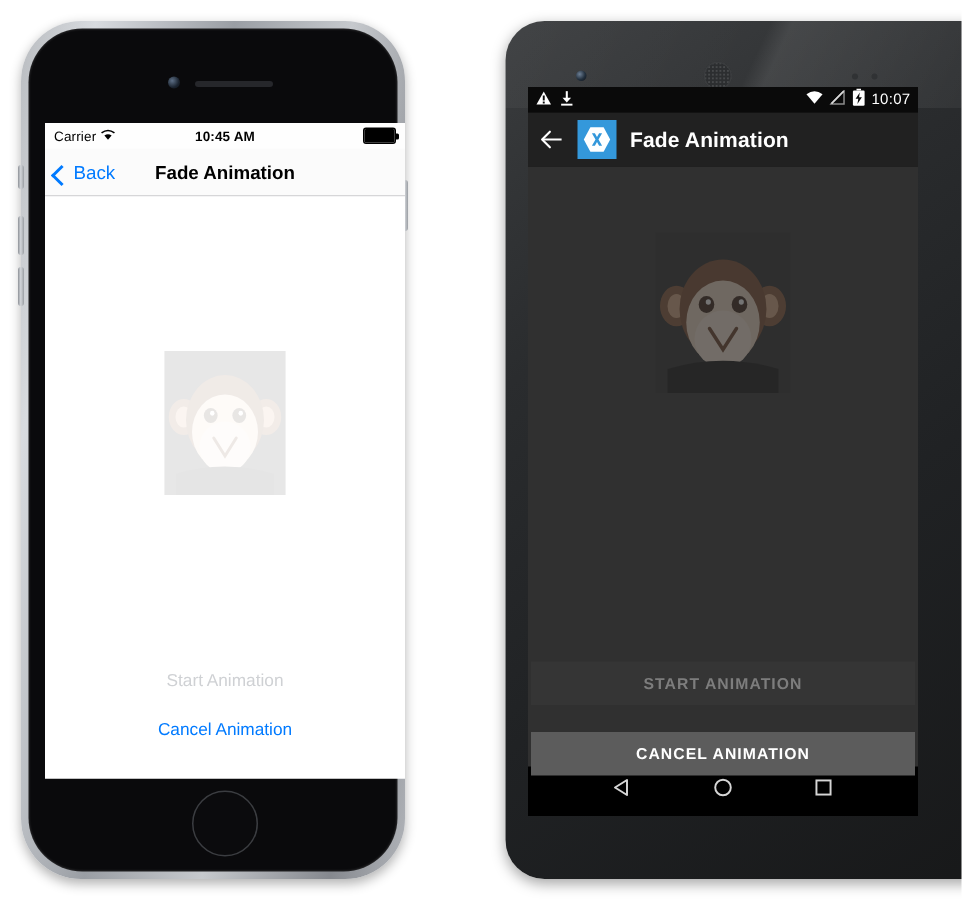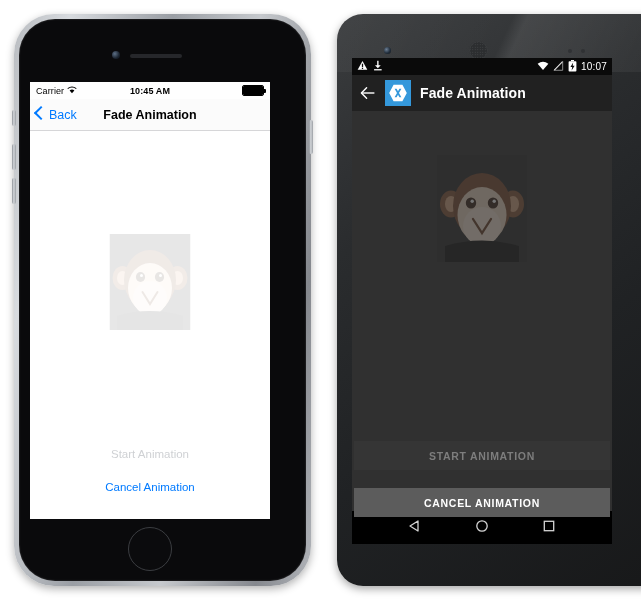--- a/index.html
+++ b/index.html
@@ -17,21 +17,21 @@
     width: 641px;
     height: 600px;
     background: #ffffff;
   }
 
   
   #iphone-device {
     position: absolute;
     left: 14px;
     top: 14px;
-    width: 297px;
+    width: 256px;
     height: 572px;
   }
   .ip-outer {
     position: absolute;
     inset: 0;
     border-radius: 40px;
     background: linear-gradient(100deg,#b9bcc0 0%, #d8dbdf 14%, #9a9ea4 40%, #c6c9cd 62%, #85888e 86%, #b2b5ba 100%);
     box-shadow: 0 3px 8px rgba(0,0,0,0.30);
   }
   .ip-face {
@@ -113,21 +113,21 @@
   .ios-navbar {
     height: 31px;
     background: #fbfbfb;
     border-bottom: 1px solid #d6d6d8;
     display: flex;
     align-items: center;
     position: relative;
   }
   .ios-back {
     display: flex;
-    align-items: flex-start;
+    align-items: flex-end;
     gap: 2px;
     padding-left: 6px;
     color: #007aff;
     font-size: 12.5px;
   }
   .ios-back-chevron {
     display: inline-block;
     width: 8px; height: 8px;
     border-left: 2.3px solid #007aff;
     border-bottom: 2.3px solid #007aff;

